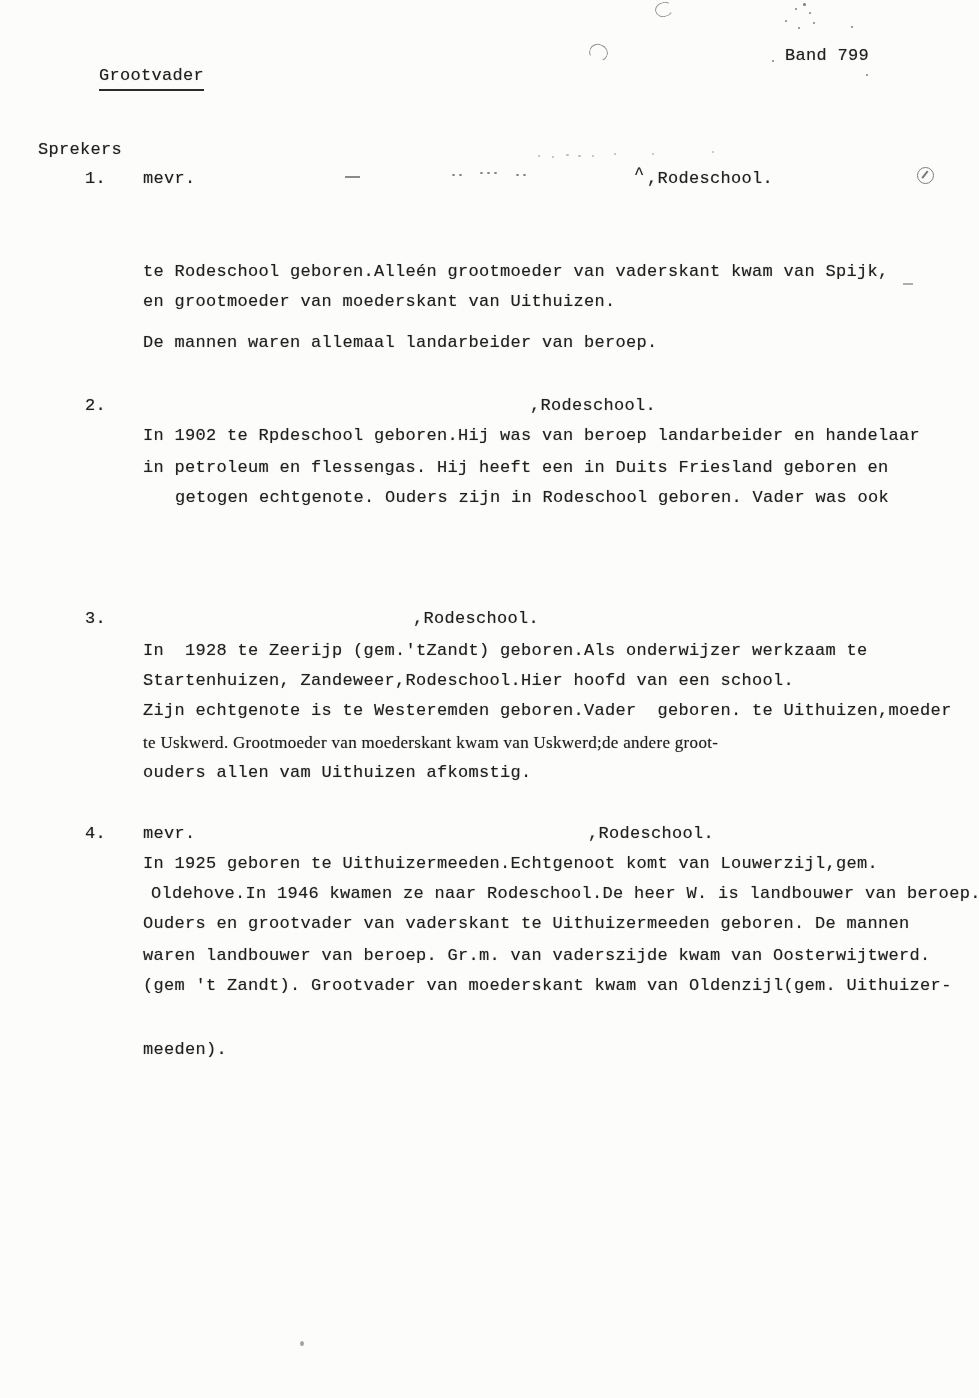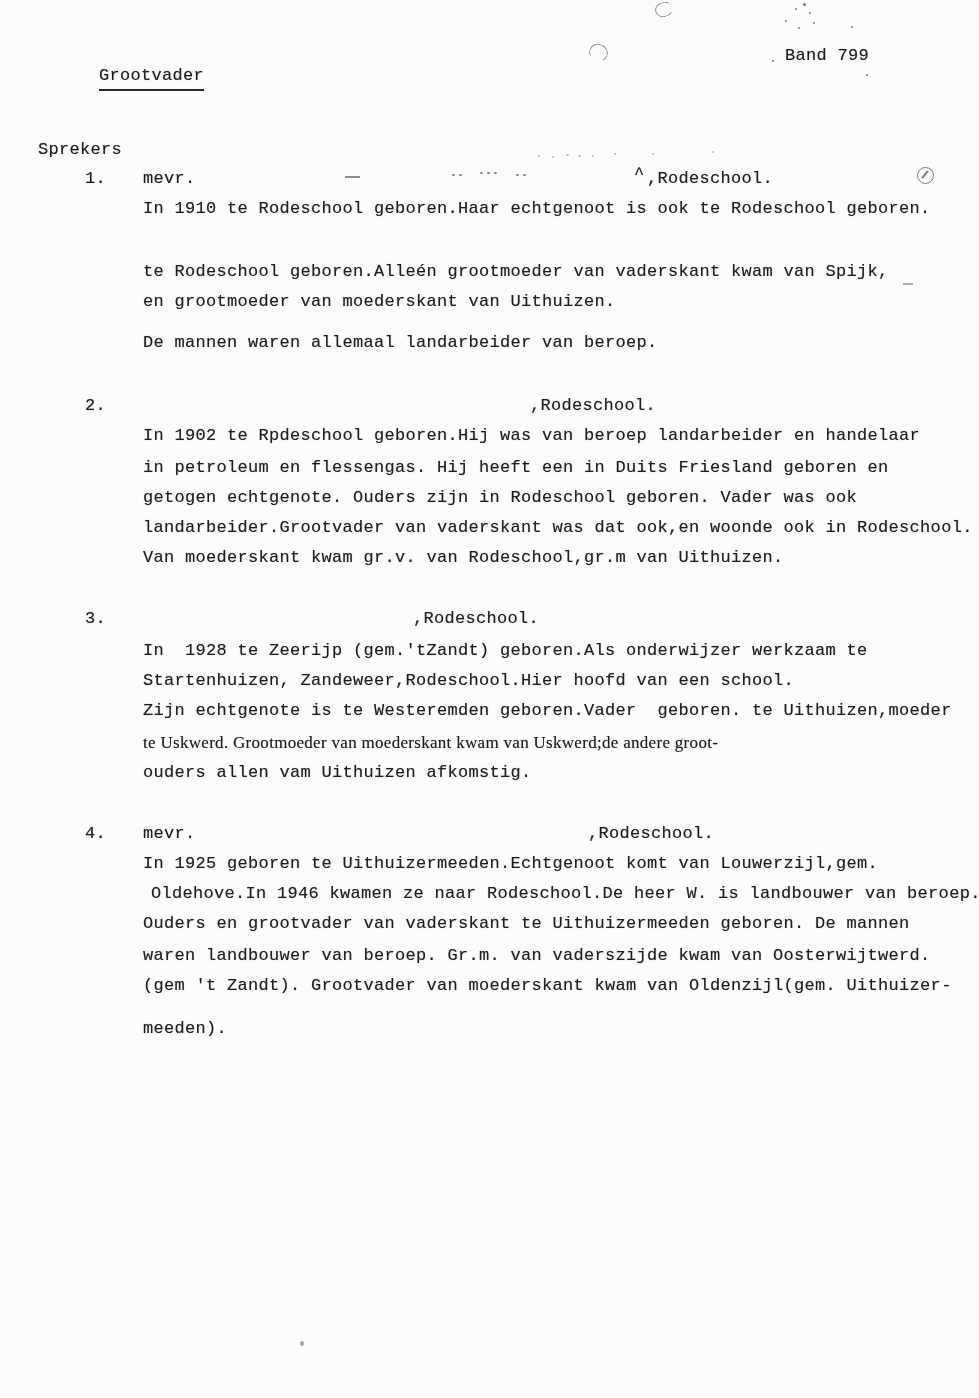--- a/index.html
+++ b/index.html
@@ -81,47 +81,44 @@
   <div class="mark dash" style="left:345px; top:176px; width:15px; height:2px; opacity:.8;"></div>
   <div class="mark dot" style="left:452px; top:174px; width:3px; height:2px;"></div>
   <div class="mark dot" style="left:459px; top:174px; width:3px; height:2px;"></div>
   <div class="mark dot" style="left:480px; top:172px; width:3px; height:2px;"></div>
   <div class="mark dot" style="left:487px; top:172px; width:3px; height:2px;"></div>
   <div class="mark dot" style="left:494px; top:172px; width:3px; height:2px;"></div>
   <div class="mark dot" style="left:516px; top:174px; width:3px; height:2px;"></div>
   <div class="mark dot" style="left:523px; top:174px; width:3px; height:2px;"></div>
   <div class="t" style="left:634px; top:165px;">^</div>
   <div class="t" style="left:647px; top:169px;">,Rodeschool.</div>
-  <div class="t ln" style="top:199px;">In 1910 te Rodeschool geboren.Haar echtgenoot is ook te Rodeschool geboren.</div>
   <div class="t ln" style="top:262px;">te Rodeschool geboren.Alleén grootmoeder van vaderskant kwam van Spijk,</div>
   <div class="mark dash" style="left:903px; top:283px; width:10px; height:2px; opacity:.55;"></div>
   <div class="t ln" style="top:292px;">en grootmoeder van moederskant van Uithuizen.</div>
   <div class="t ln" style="top:333px;">De mannen waren allemaal landarbeider van beroep.</div>
 
   <div class="t num" style="top:396px;">2.</div>
   <div class="t" style="left:530px; top:396px;">,Rodeschool.</div>
   <div class="t ln" style="top:426px;">In 1902 te Rpdeschool geboren.Hij was van beroep landarbeider en handelaar</div>
   <div class="t ln" style="top:458px;">in petroleum en flessengas. Hij heeft een in Duits Friesland geboren en</div>
-  <div class="t ln" style="top:488px;">getogen echtgenote. Ouders zijn in Rodeschool geboren. Vader was ook</div>
-  <div class="t ln" style="top:518px;">landarbeider.Grootvader van vaderskant was dat ook,en woonde ook in Rodeschool.</div>
-  <div class="t ln" style="top:548px;">Van moederskant kwam gr.v. van Rodeschool,gr.m van Uithuizen.</div>
+  <div class="t ln" style="top:488px;margin-left:32px;">getogen echtgenote. Ouders zijn in Rodeschool geboren. Vader was ook</div>
 
   <div class="t num" style="top:609px;">3.</div>
   <div class="t" style="left:413px; top:609px;">,Rodeschool.</div>
   <div class="t ln" style="top:641px;">In  1928 te Zeerijp (gem.'tZandt) geboren.Als onderwijzer werkzaam te</div>
   <div class="t ln" style="top:671px;">Startenhuizen, Zandeweer,Rodeschool.Hier hoofd van een school.</div>
   <div class="t ln" style="top:701px;">Zijn echtgenote is te Westeremden geboren.Vader  geboren. te Uithuizen,moeder</div>
   <div class="t ln" style="top:733px;font-family:Liberation Serif, serif;">te Uskwerd. Grootmoeder van moederskant kwam van Uskwerd;de andere groot-</div>
   <div class="t ln" style="top:763px;">ouders allen vam Uithuizen afkomstig.</div>
 
   <div class="t num" style="top:824px;">4.</div>
   <div class="t ln" style="top:824px;">mevr.</div>
   <div class="t" style="left:588px; top:824px;">,Rodeschool.</div>
   <div class="t ln" style="top:854px;">In 1925 geboren te Uithuizermeeden.Echtgenoot komt van Louwerzijl,gem.</div>
   <div class="t ln" style="top:884px;margin-left:8px;">Oldehove.In 1946 kwamen ze naar Rodeschool.De heer W. is landbouwer van beroep.</div>
   <div class="t ln" style="top:914px;">Ouders en grootvader van vaderskant te Uithuizermeeden geboren. De mannen</div>
   <div class="t ln" style="top:946px;">waren landbouwer van beroep. Gr.m. van vaderszijde kwam van Oosterwijtwerd.</div>
   <div class="t ln" style="top:976px;">(gem 't Zandt). Grootvader van moederskant kwam van Oldenzijl(gem. Uithuizer-</div>
-  <div class="t ln" style="top:1019px;">meeden).</div>
+  <div class="t ln" style="top:1040px;">meeden).</div>
 
   <div class="mark dot" style="left:300px; top:1341px; width:4px; height:5px; opacity:.7;"></div>
 
 </div>
 
 </body></html>

